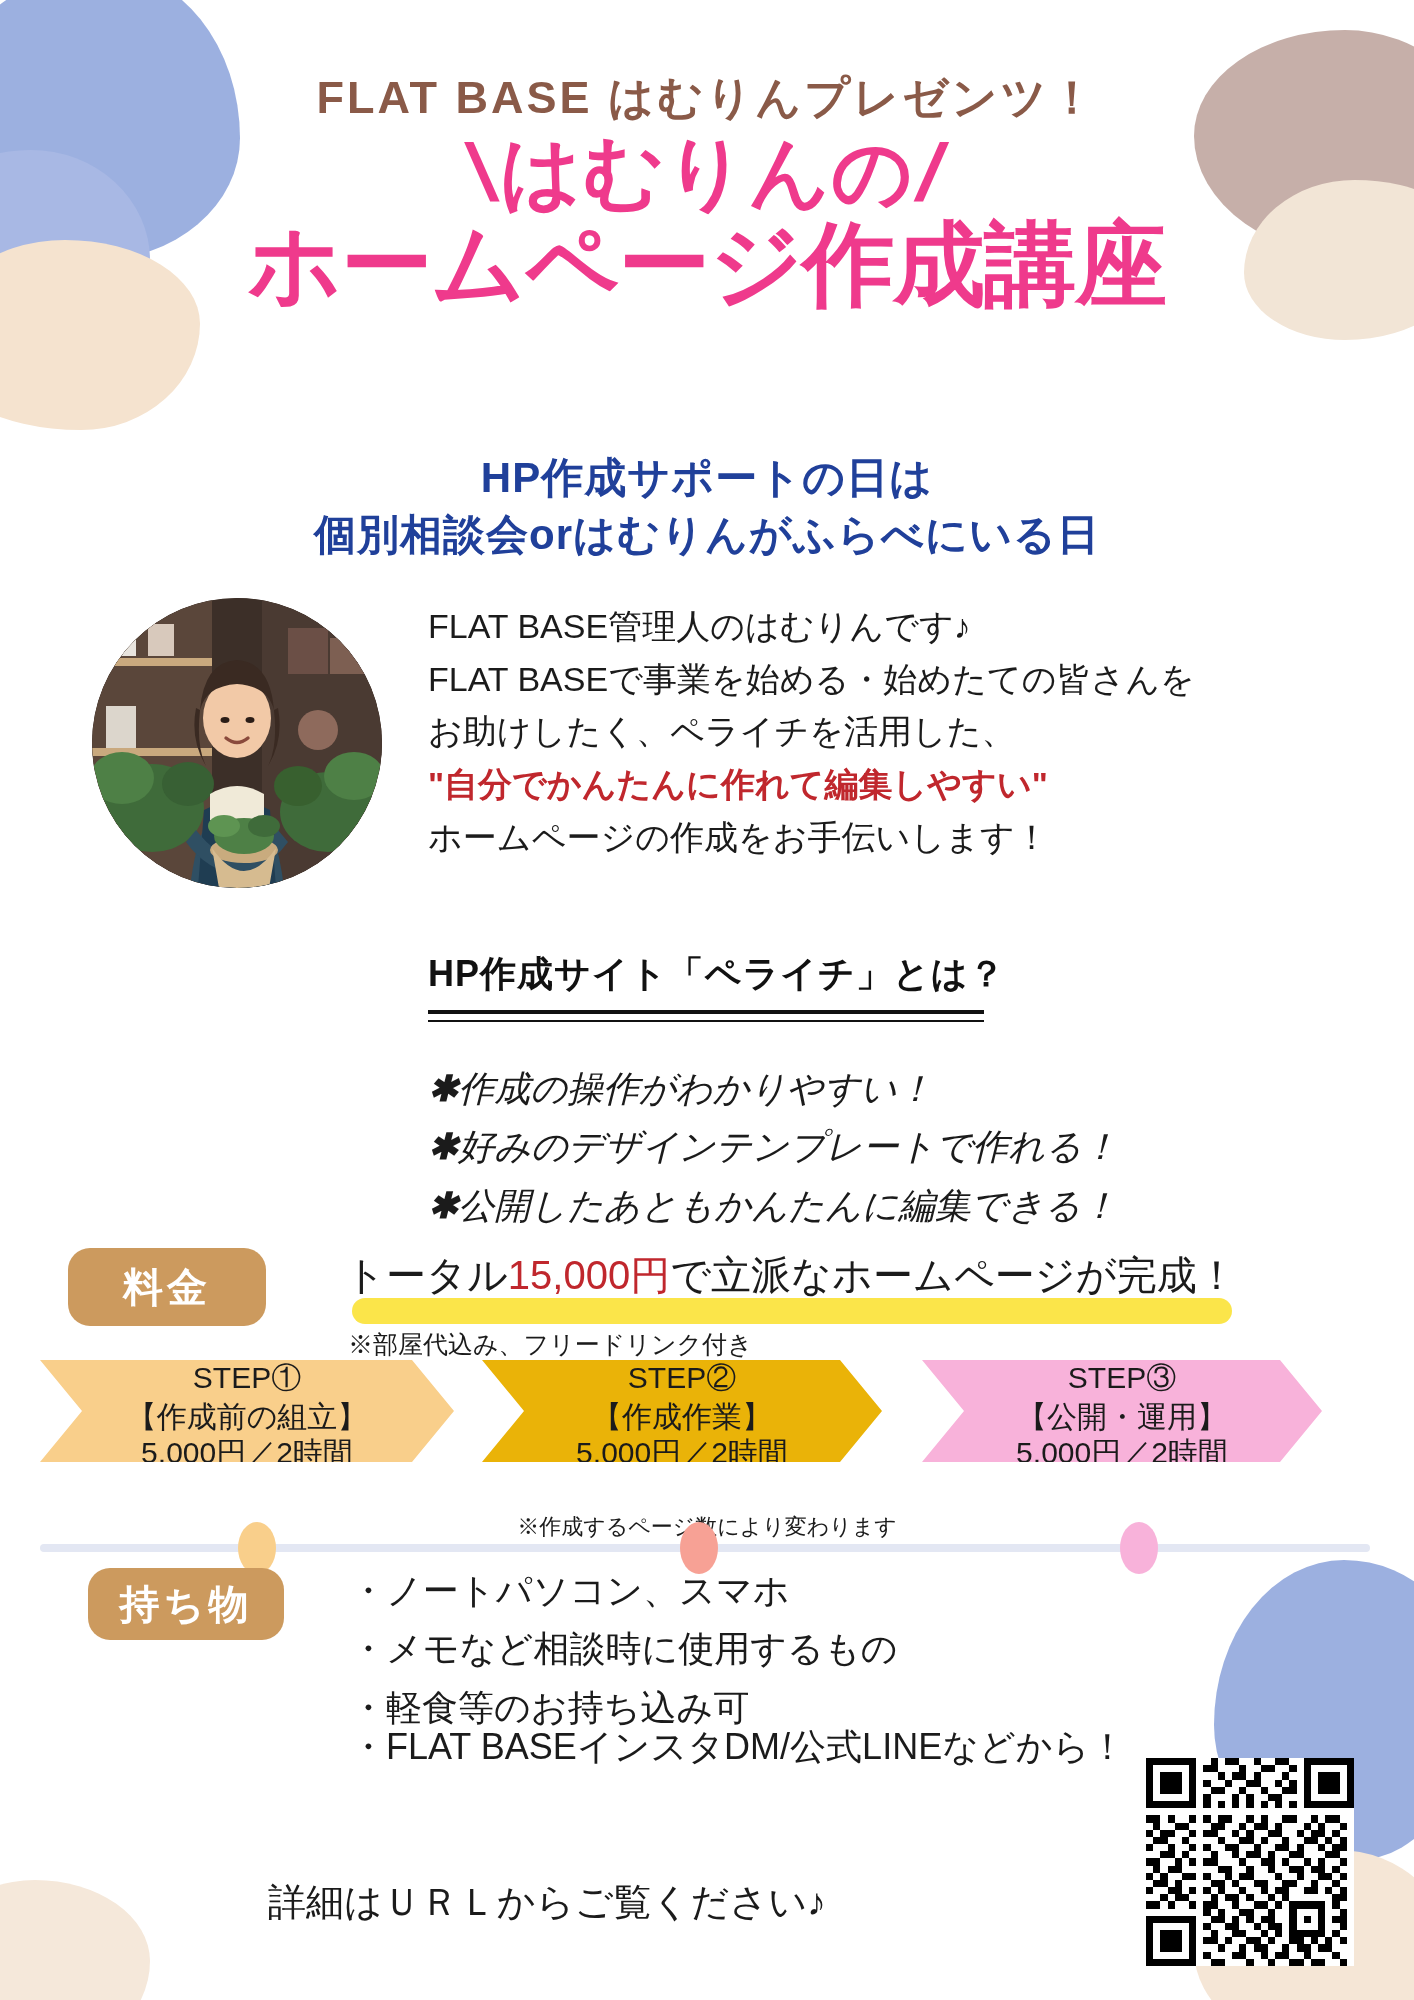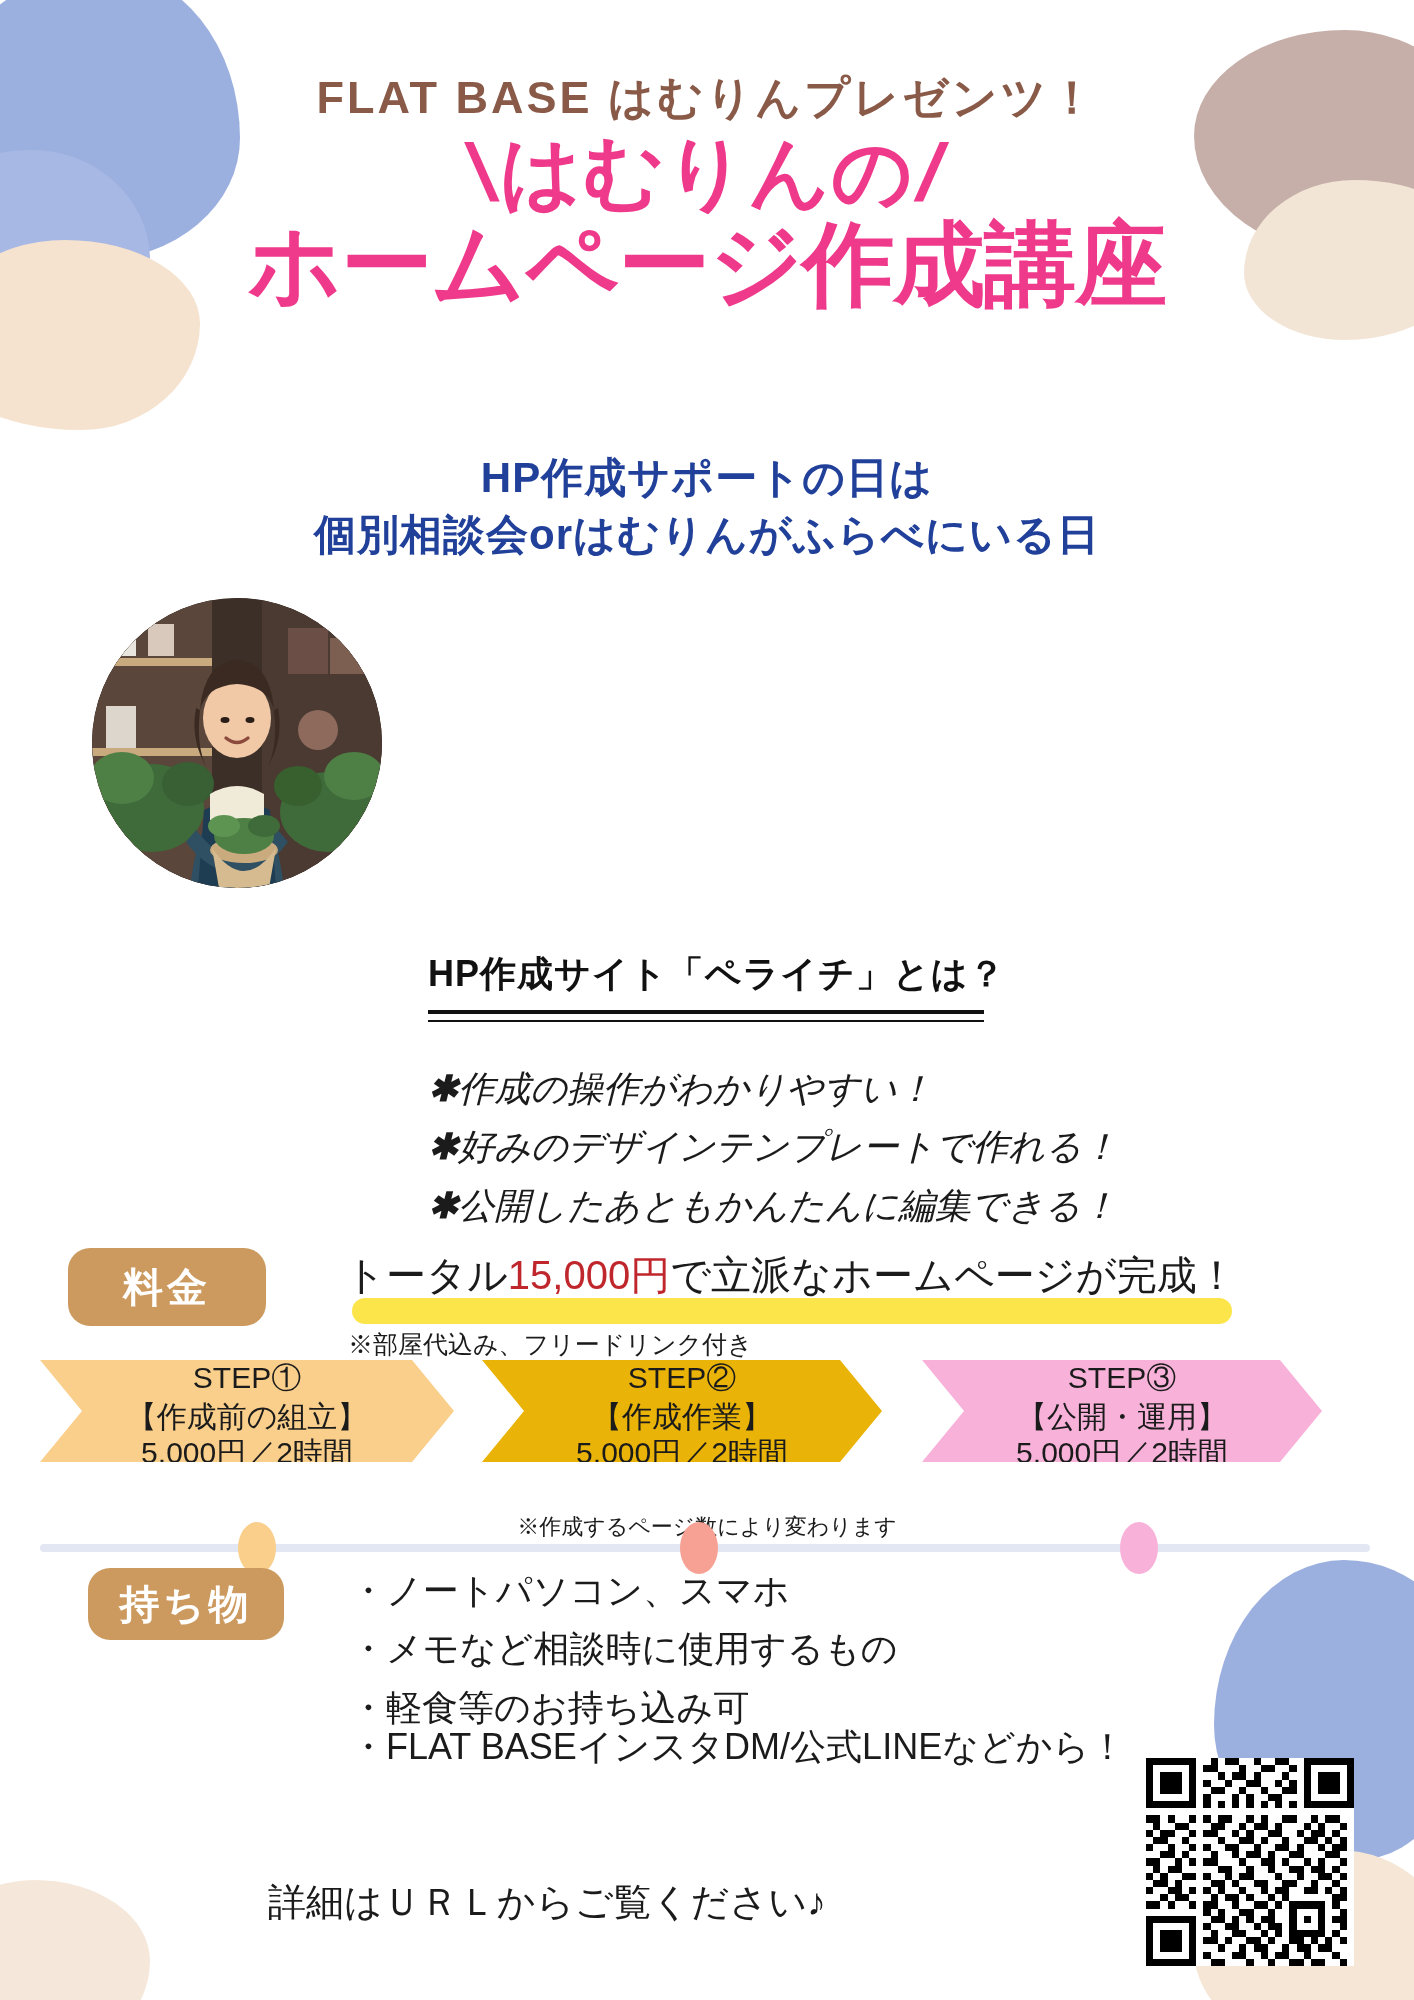--- a/index.html
+++ b/index.html
@@ -330,20 +330,27 @@
         <path d="M186 232 q-20 26 -44 30 l0 16 q34 -6 54 -34 z" fill="#2f4f63"></path>
         <ellipse cx="152" cy="252" rx="34" ry="13" fill="#c9ab7e"></ellipse>
         <path d="M120 250 q32 46 64 0 l-7 40 q-25 15 -50 0 z" fill="#d6bb90"></path>
         <ellipse cx="152" cy="238" rx="30" ry="18" fill="#4e8046"></ellipse>
         <ellipse cx="132" cy="228" rx="16" ry="11" fill="#5e9452"></ellipse>
         <ellipse cx="172" cy="228" rx="16" ry="11" fill="#3f6b3a"></ellipse>
       </g>
     </svg>
   </div>
 
+  <div class="intro">
+    <div>FLAT BASE管理人のはむりんです♪</div>
+    <div>FLAT BASEで事業を始める・始めたての皆さんを</div>
+    <div>お助けしたく、ペライチを活用した、</div>
+    <div class="red">"自分でかんたんに作れて編集しやすい"</div>
+    <div>ホームページの作成をお手伝いします！</div>
+  </div>
 
   <div class="what-head">HP作成サイト「ペライチ」とは？</div>
   <div class="dbl-rule">
     <div class="r1"></div>
       <div class="r2"></div>
   </div>
 
   <div class="features">
     <div>
       <span class="star">✱</span><span>作成の操作がわかりやすい！</span>

